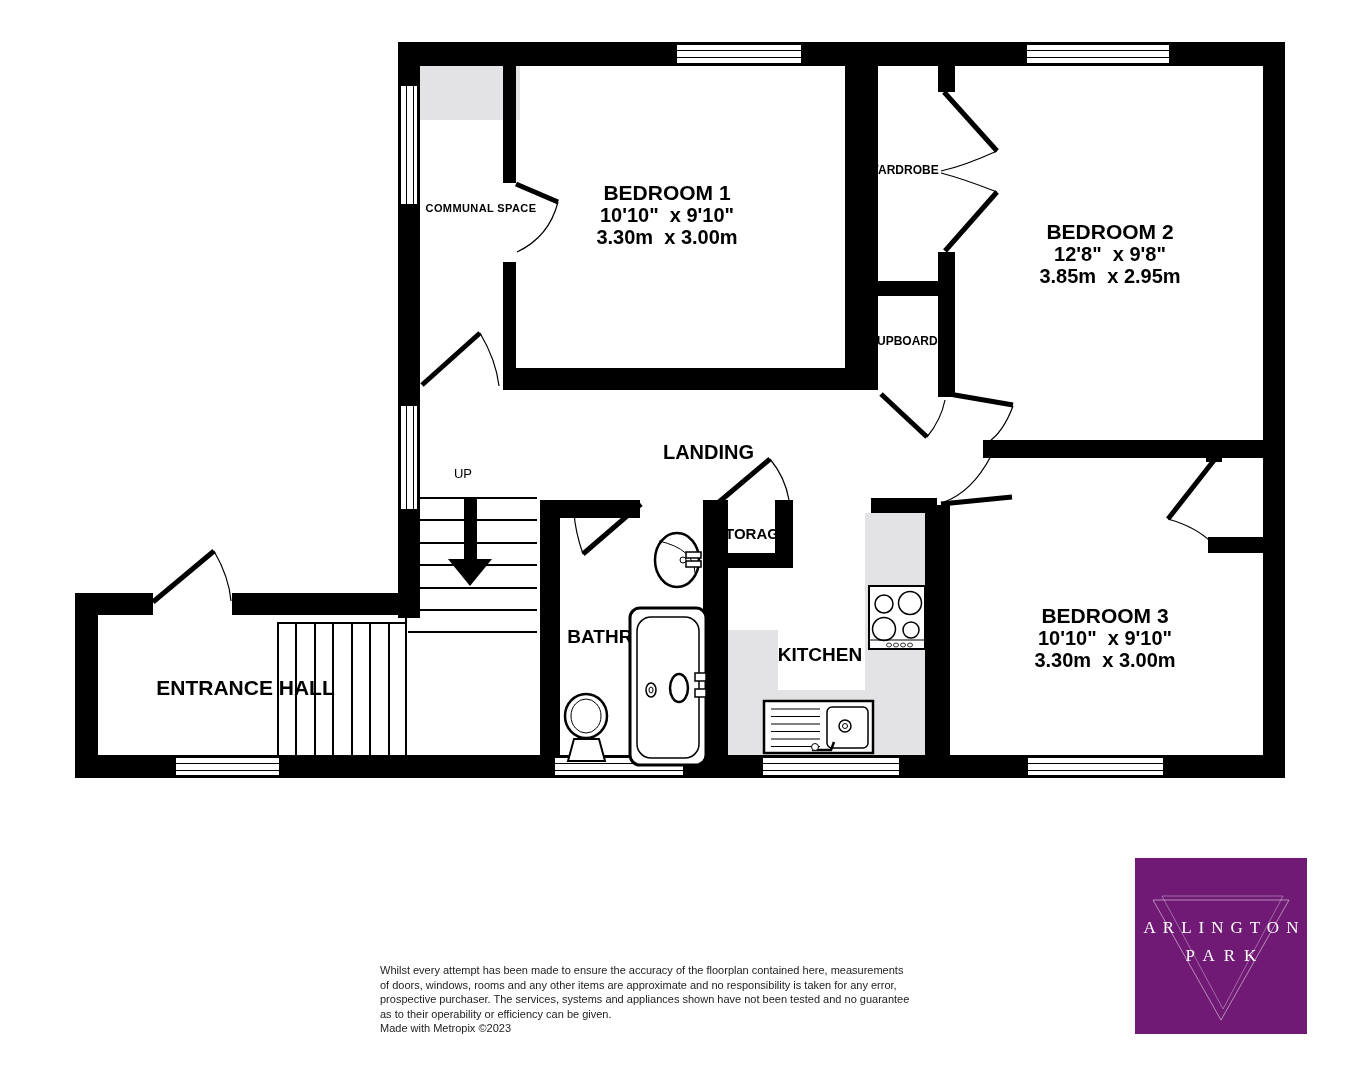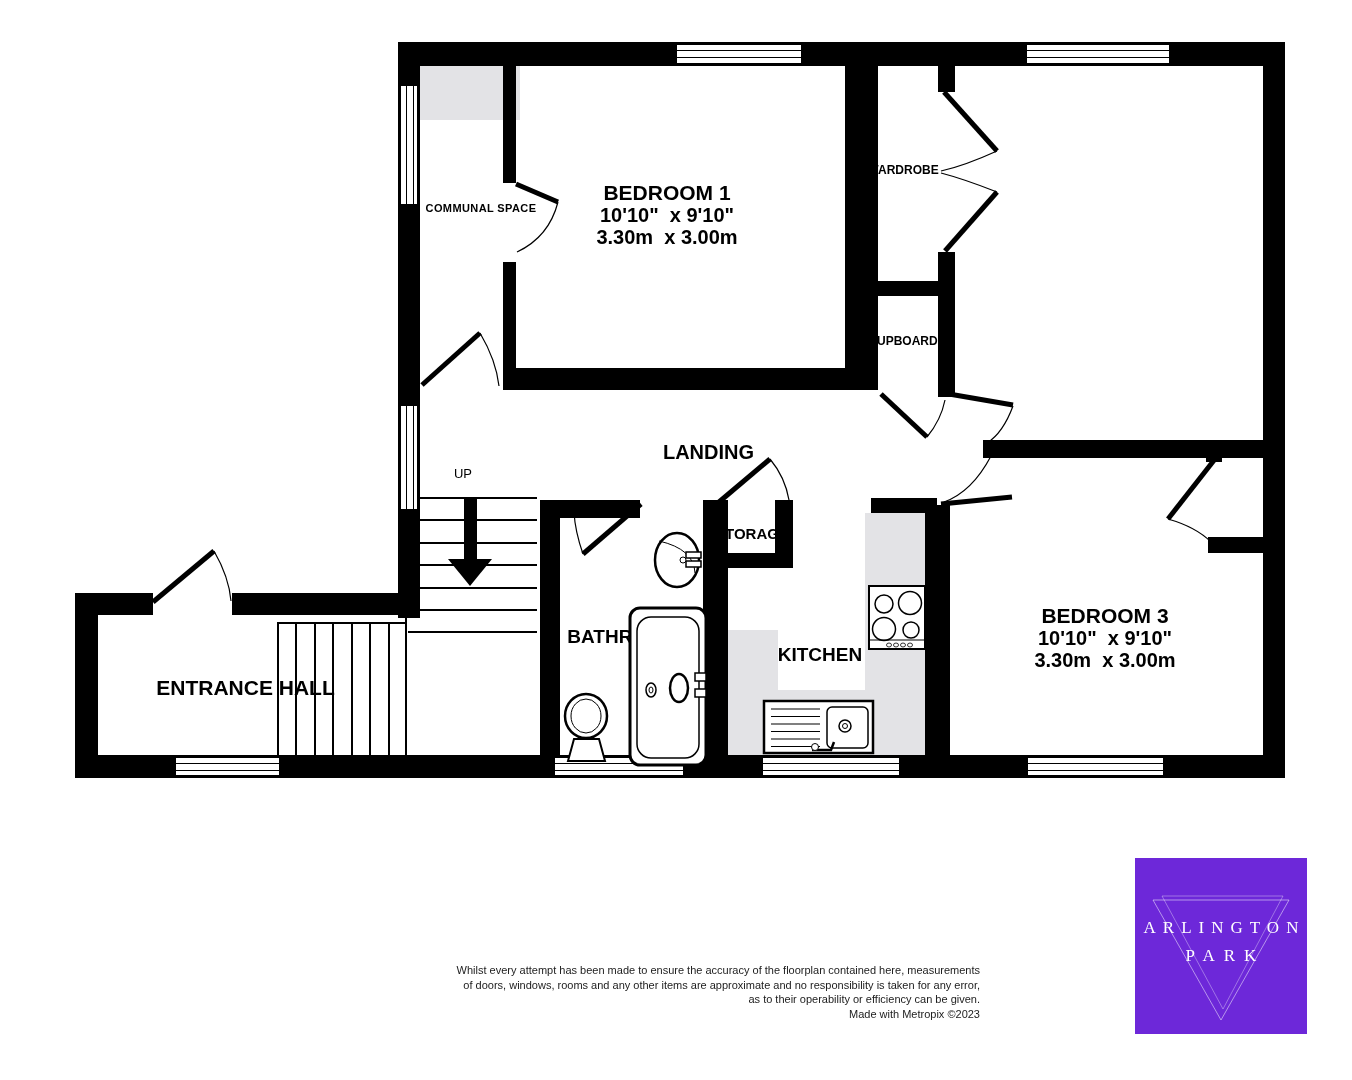--- a/index.html
+++ b/index.html
@@ -16,22 +16,22 @@
   .stairs-lower{position:absolute;left:277px;top:622px;width:130px;height:133px;z-index:2;
     background:repeating-linear-gradient(to right,#000 0 2px,transparent 2px 18.5px);border-top:2px solid #000;}
   .stairs-upper{position:absolute;left:408px;top:497px;width:129px;height:136px;z-index:2;
     background:repeating-linear-gradient(to bottom,#000 0 2px,transparent 2px 22.4px);}
   .wellline{position:absolute;left:405px;top:497px;width:2px;height:258px;background:#000;z-index:2;}
   .arrow-stem{position:absolute;left:464px;top:499px;width:13px;height:62px;background:#000;z-index:3;}
   .arrow-head{position:absolute;left:448px;top:559px;width:0;height:0;z-index:3;
     border-left:22px solid transparent;border-right:22px solid transparent;border-top:27px solid #000;}
   #annot{position:absolute;left:0;top:0;z-index:7;pointer-events:none;}
   #footer-disclaimer{position:absolute;left:380px;top:963px;width:600px;z-index:2;
-    font-size:11px;line-height:14.5px;text-align:right;color:#1c1c1c;}
-  #logo{position:absolute;left:1135px;top:858px;width:172px;height:176px;background:#6d28d9;z-index:2;}
+    font-size:11px;line-height:14.5px;text-align:left;color:#1c1c1c;}
+  #logo{position:absolute;left:1135px;top:858px;width:172px;height:176px;background:#701a75;z-index:2;}
   #logo svg{position:absolute;left:0;top:0;}
   .logo-line{position:absolute;width:100%;text-align:center;color:#fff;
     font-family:"Liberation Serif",serif;font-weight:normal;}
   #logo-line1{top:60px;font-size:17px;letter-spacing:7px;text-indent:7px;}
   #logo-line2{top:88px;font-size:17px;letter-spacing:9px;text-indent:9px;}
 </style>
 </head>
 <body>
 
 <div id="stage">
@@ -48,20 +48,25 @@
   <div class="arrow-head"></div>
 
   <div class="lbl" style="left:420px;top:202px;width:122px;font-size:11px;letter-spacing:.4px;text-align:center;">COMMUNAL SPACE</div>
 
   <div class="lbl" style="left:537px;top:181px;width:260px;">
     <div class="rname">BEDROOM 1</div>
     <div class="rdim">10'10"  x 9'10"</div>
     <div class="rdim">3.30m  x 3.00m</div>
   </div>
 
+  <div class="lbl" style="left:980px;top:220px;width:260px;">
+    <div class="rname">BEDROOM 2</div>
+    <div class="rdim">12'8"  x 9'8"</div>
+    <div class="rdim">3.85m  x 2.95m</div>
+  </div>
 
   <div class="lbl" style="left:975px;top:604px;width:260px;">
     <div class="rname">BEDROOM 3</div>
     <div class="rdim">10'10"  x 9'10"</div>
     <div class="rdim">3.30m  x 3.00m</div>
   </div>
 
   <div class="lbl" style="left:636px;top:441px;width:145px;font-size:20px;">LANDING</div>
   <div class="lbl" style="left:448px;top:467px;width:30px;font-size:13px;font-weight:normal;">UP</div>
   <div class="lbl" style="left:843px;top:164px;width:120px;font-size:12px;">WARDROBE</div>
@@ -200,20 +205,21 @@
         <circle cx="845" cy="726" r="2.5" stroke-width="1"></circle>
         <path d="M 812,750 L 831,750 L 834,742" stroke-width="2.5"></path>
         <circle cx="815" cy="747" r="3.5" fill="#fff" stroke-width="1"></circle>
       </g>
     </g>
   </svg>
 
   <div id="footer-disclaimer">
     <div>Whilst every attempt has been made to ensure the accuracy of the floorplan contained here, measurements</div>
     <div>of doors, windows, rooms and any other items are approximate and no responsibility is taken for any error,</div>
+    <div>prospective purchaser. The services, systems and appliances shown have not been tested and no guarantee</div>
     <div>as to their operability or efficiency can be given.</div>
     <div>Made with Metropix ©2023</div>
   </div>
 
   <div id="logo">
     <svg width="172" height="176" viewBox="0 0 172 176">
       <polygon points="18,42 154,42 86,162" fill="none" stroke="#ffffff" stroke-opacity="0.5" stroke-width="1"></polygon>
       <polygon points="27,38 148,38 88,151" fill="none" stroke="#ffffff" stroke-opacity="0.35" stroke-width="1"></polygon>
     </svg>
     <div class="logo-line" id="logo-line1">ARLINGTON</div>

